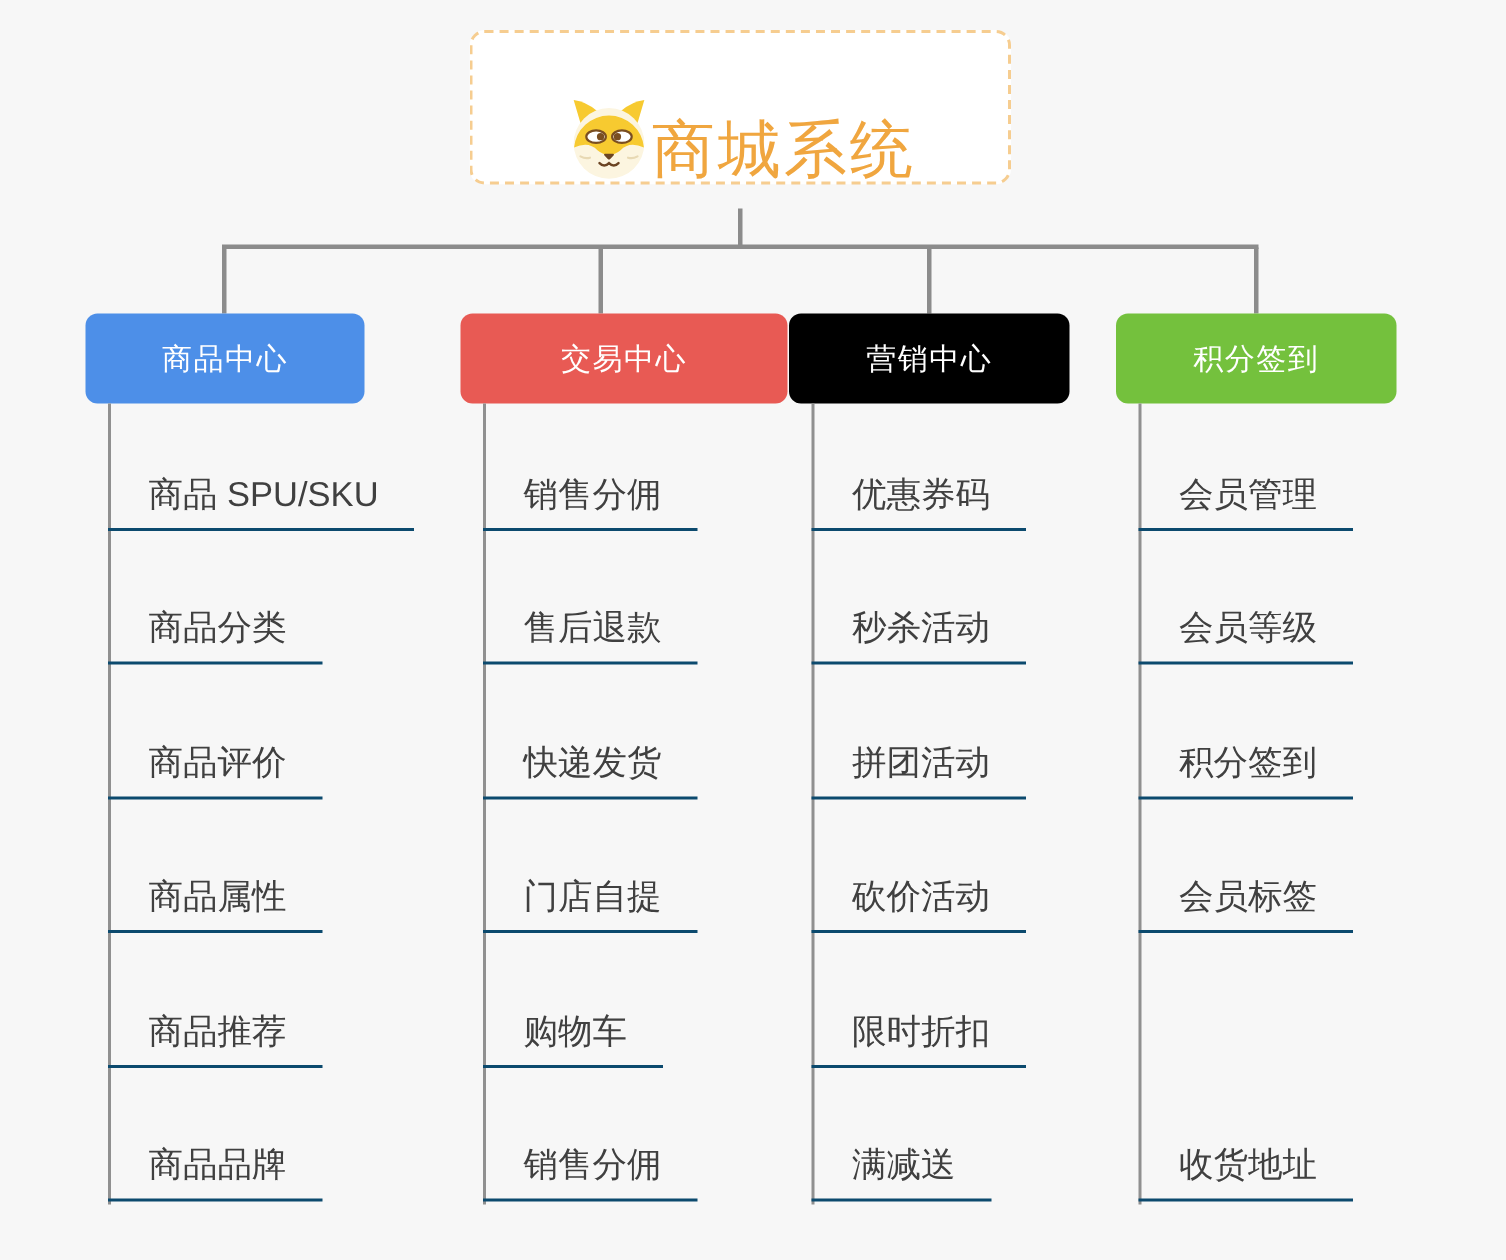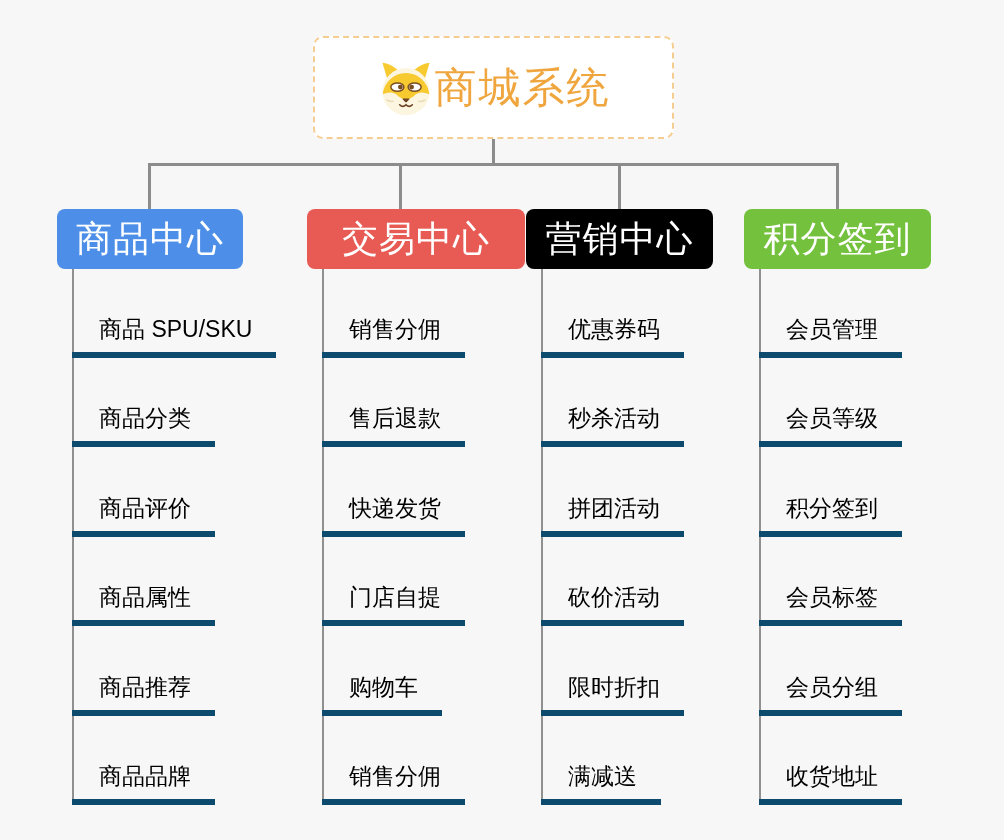--- a/index.html
+++ b/index.html
@@ -1,46 +1,46 @@
 <!DOCTYPE html>
 <html><head>
 <meta charset="utf-8">
 <style>
   html,body{margin:0;padding:0;}
   body{font-family:"Liberation Sans","DejaVu Sans",sans-serif;}
   .canvas{position:relative;width:1004px;height:840px;background:#f7f7f7;overflow:hidden;}
 
   
-  .root{position:absolute;left:313px;top:36px;width:361px;height:103px;box-sizing:border-box;
+  .root{position:absolute;left:313px;top:20px;width:361px;height:103px;box-sizing:border-box;
         background:#ffffff;border:2px dashed #f6cd90;border-radius:10px;
-        display:flex;align-items:center;justify-content:center;}
+        display:flex;align-items:flex-end;justify-content:center;}
   .root-title{font-size:42px;font-weight:500;letter-spacing:2px;color:#f0a63f;line-height:1;}
   .dog{width:58px;height:58px;display:inline-flex;}
 
   
   .line{position:absolute;background:#8c8c8c;}
   .stem{left:492px;top:139px;width:3px;height:27px;}
   .hbar{left:148px;top:163px;width:691px;height:3px;}
   .drop{top:165px;width:3px;height:44px;}
   .d0{left:148px}.d1{left:399px}.d2{left:618px}.d3{left:836px}
 
   
   .branch{position:absolute;top:209px;height:60px;border-radius:8px;
           display:flex;align-items:center;justify-content:center;
-          color:#ffffff;font-size:36px;font-weight:500;letter-spacing:1px;}
+          color:#ffffff;font-size:20px;font-weight:500;letter-spacing:1px;}
   .b0{left:57px;width:186px}.b1{left:307px;width:218px}
   .b2{left:526px;width:187px}.b3{left:744px;width:187px}
 
   
   .trunk{position:absolute;top:269px;width:2px;height:534px;background:#909090;}
   .t0{left:72px}.t1{left:322px}.t2{left:541px}.t3{left:759px}
 
   
-  .item{position:absolute;padding:0 24px 9px 27px;border-bottom:6px solid #0c4a6e;
-        font-size:23px;line-height:27px;color:#000000;white-space:nowrap;}
+  .item{position:absolute;padding:0 24px 9px 27px;border-bottom:2px solid #0c4a6e;
+        font-size:23px;line-height:27px;color:#404040;white-space:nowrap;}
   .c0{left:72px}.c1{left:322px}.c2{left:541px}.c3{left:759px}
   .r0{top:316px}.r1{top:405px}.r2{top:495px}.r3{top:584px}.r4{top:674px}.r5{top:763px}
 </style>
 </head>
 <body>
 
 <div class="canvas">
 
   <div class="root" style="border-color: rgb(246, 205, 144);">
     <span class="dog">
@@ -97,16 +97,15 @@
   <div class="item c2 r1">秒杀活动</div>
   <div class="item c2 r2">拼团活动</div>
   <div class="item c2 r3">砍价活动</div>
   <div class="item c2 r4">限时折扣</div>
   <div class="item c2 r5">满减送</div>
 
   <div class="item c3 r0">会员管理</div>
   <div class="item c3 r1">会员等级</div>
   <div class="item c3 r2">积分签到</div>
   <div class="item c3 r3">会员标签</div>
-  <div class="item c3 r4">会员分组</div>
   <div class="item c3 r5">收货地址</div>
 
 </div>
 
 </body></html>

